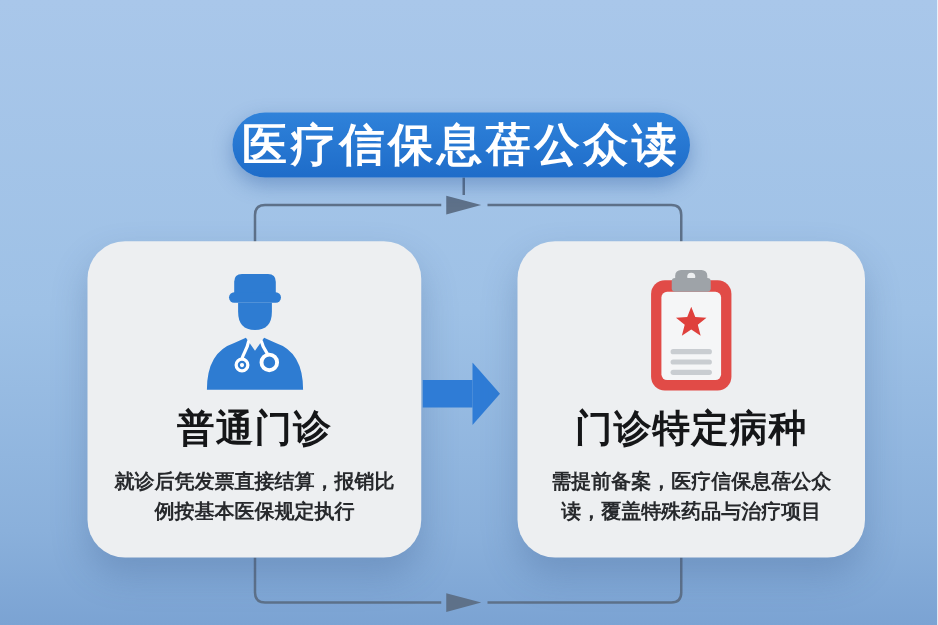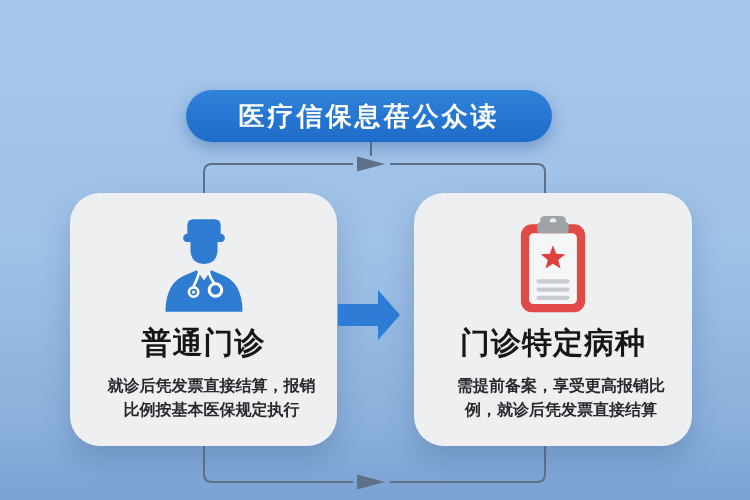--- a/index.html
+++ b/index.html
@@ -29,42 +29,42 @@
     background:linear-gradient(180deg,var(--bg-top) 0%,var(--bg-mid) 50%,var(--bg-low) 85%,var(--bg-bottom) 100%);
   }
   .header-pill{
     position:absolute;left:186px;top:90px;width:366px;height:52px;
     border-radius:27px;
     background:linear-gradient(180deg,var(--accent-blue) 0%,var(--accent-blue-dark) 100%);
     box-shadow:0 6px 16px rgba(25,75,150,.35);
     display:flex;align-items:center;justify-content:center;
   }
   .header-pill span{
-    color:#fff;font-size:26px;font-weight:800;letter-spacing:3px;
+    color:#fff;font-size:36px;font-weight:800;letter-spacing:3px;
   }
   .connector-svg{position:absolute;left:0;top:0;width:750px;height:500px;}
   .connector-svg path{stroke:var(--connector);stroke-width:2;fill:none;}
   .connector-svg polygon{fill:var(--connector);}
   .card{
     position:absolute;top:193px;height:253px;border-radius:30px;
     background:var(--card-bg);
     box-shadow:0 14px 28px rgba(55,85,135,.28);
     display:flex;flex-direction:column;align-items:center;
     padding-top:18px;
   }
   .card.left{left:70px;width:267px;}
   .card.right{left:414px;width:278px;}
   .card-icon{height:108px;display:flex;align-items:center;justify-content:center;}
   .card-title{
     font-size:30px;font-weight:800;color:var(--title-color);
     margin-top:4px;letter-spacing:1px;
   }
   .card-desc{
     font-size:16px;font-weight:600;color:var(--body-color);
-    line-height:1.5;text-align:center;margin-top:10px;padding:0 14px;margin-left:16px;
+    line-height:1.5;text-align:center;margin-top:10px;padding:0 14px;
   }
   .flow-arrow{position:absolute;left:338px;top:290px;width:62px;height:50px;}
   .flow-arrow rect,.flow-arrow polygon{fill:var(--flow-arrow);}
 </style>
 </head>
 <body>
 
 <div class="stage">
 
   <svg class="connector-svg" viewBox="0 0 750 500">
@@ -122,16 +122,16 @@
         <rect x="33" y="8" width="34" height="12" rx="3" fill="var(--clip-gray)"></rect>
         <polygon fill="var(--star-red)" points="50,33 53.5,42.1 63.3,42.7 55.7,48.9 58.2,58.3 50,53 41.8,58.3 44.3,48.9 36.7,42.7 46.5,42.1"></polygon>
         <g fill="var(--doc-line-gray)">
           <rect x="32" y="70" width="36" height="4.5" rx="2.25"></rect>
           <rect x="32" y="79" width="36" height="4.5" rx="2.25"></rect>
           <rect x="32" y="88" width="36" height="4.5" rx="2.25"></rect>
         </g>
       </svg>
     </div>
     <div class="card-title">门诊特定病种</div>
-    <div class="card-desc">需提前备案，享受更高报销比例，就诊后凭发票直接结算</div>
+    <div class="card-desc">需提前备案，医疗信保息蓓公众读，覆盖特殊药品与治疗项目</div>
   </div>
 
 </div>
 
 </body></html>

